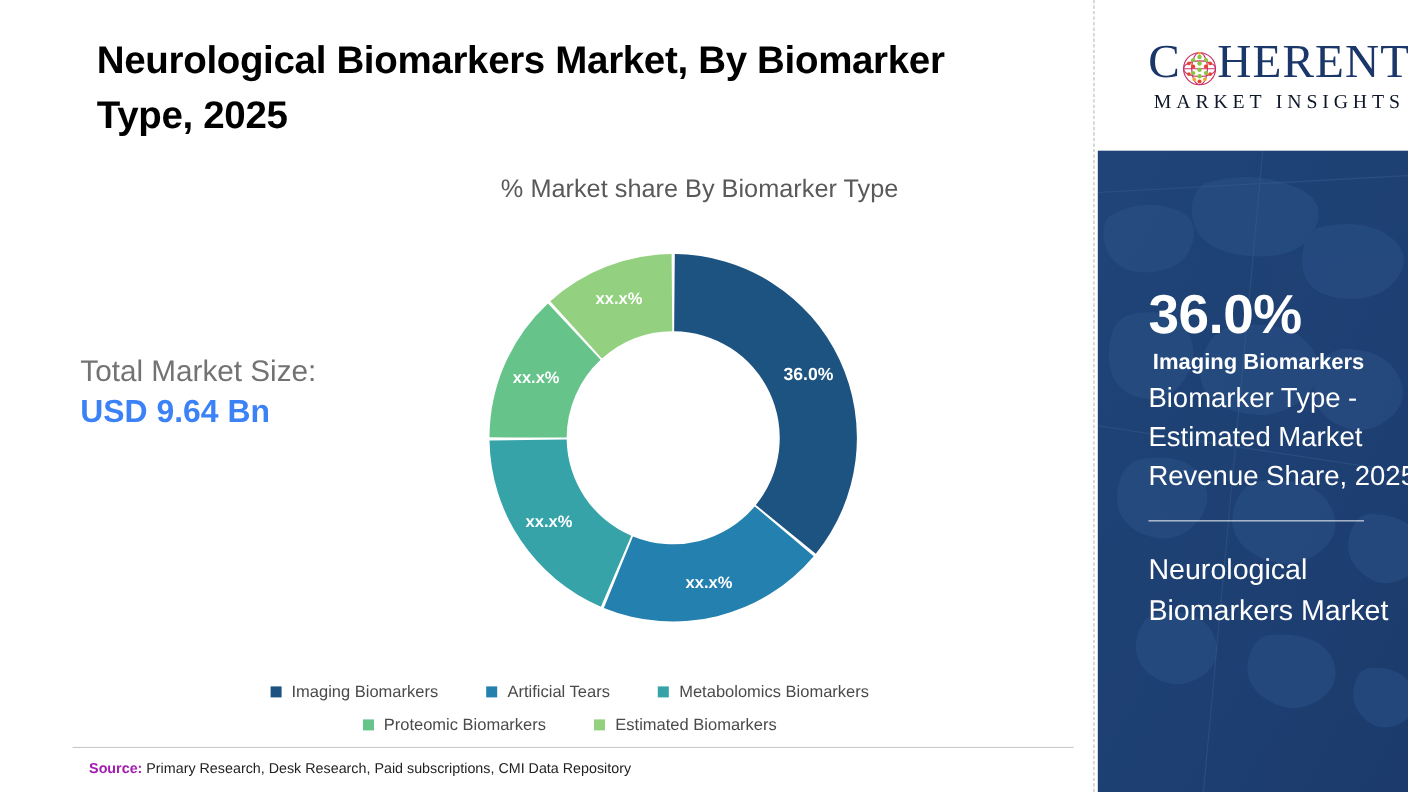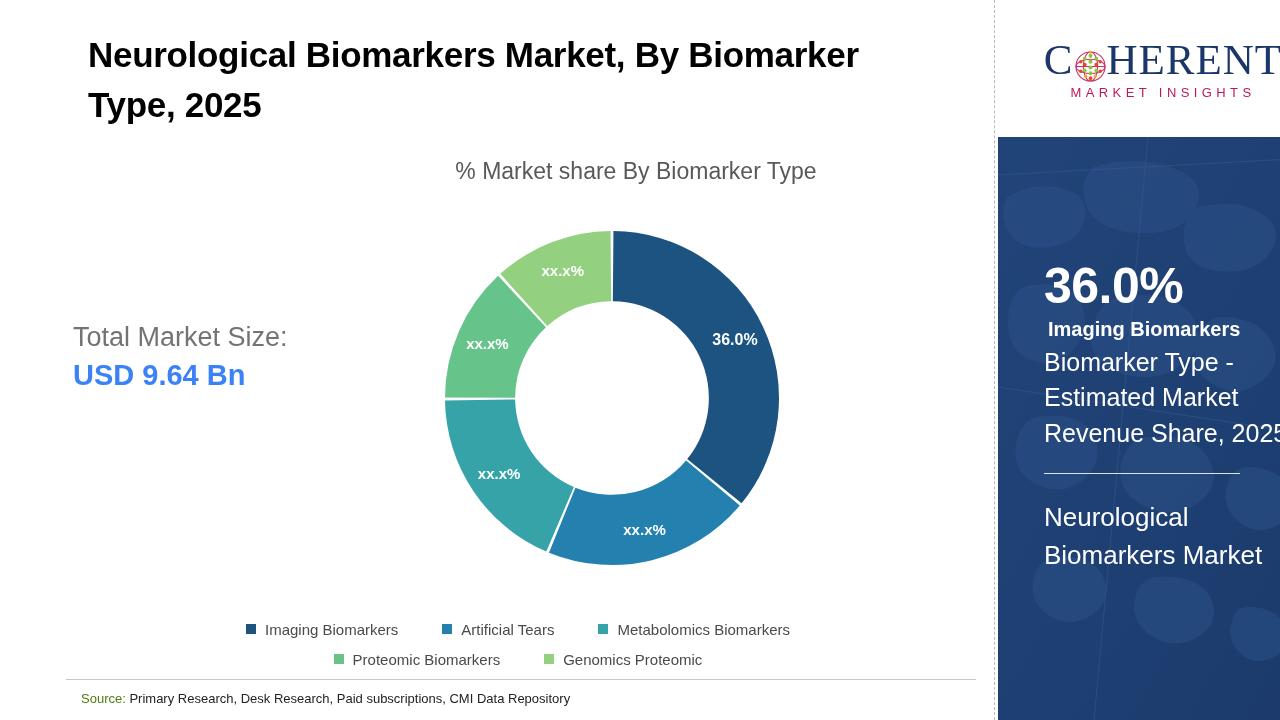--- a/index.html
+++ b/index.html
@@ -133,22 +133,22 @@
   }
   #source-line {
     position: absolute;
     left: 33px;
     top: 691px;
     font-size: 13px;
     color: #222222;
     white-space: nowrap;
   }
   #source-label {
-    font-weight: normal;
-    color: #4d7c0f;
+    font-weight: bold;
+    color: #a21caf;
   }
 
   
   #vertical-separator {
     position: absolute;
     left: 946px;
     top: 0;
     width: 0;
     height: 720px;
     border-left: 1px dashed #b9b9b9;
@@ -187,23 +187,23 @@
   #logo-globe {
     display: inline-block;
     width: 31px;
     height: 31px;
     margin: 0 1px;
     position: relative;
     top: 2px;
   }
   #logo-subtext {
     margin-top: 4px;
-    font-family: Liberation Sans, sans-serif;
-    font-size: 13px;
-    color: #be185d;
+    font-family: Liberation Serif, serif;
+    font-size: 18px;
+    color: #0f172a;
     letter-spacing: 4.4px;
   }
 
   #info-area {
     position: absolute;
     left: 0;
     top: 137px;
     width: 330px;
     height: 583px;
     background: #1e3f72;
@@ -306,21 +306,21 @@
             <span class="legend-text">Metabolomics Biomarkers</span>
           </div>
         </div>
       <div class="legend-row" id="legend-row-2">
           <div class="legend-item">
             <span class="legend-swatch" style="background: rgb(102, 196, 139);"></span>
             <span class="legend-text">Proteomic Biomarkers</span>
           </div>
           <div class="legend-item">
             <span class="legend-swatch" style="background: rgb(147, 209, 129);"></span>
-            <span class="legend-text">Genomics Proteomic</span>
+            <span class="legend-text">Estimated Biomarkers</span>
           </div>
         </div>
     </div>
 
     <div id="source-divider"></div>
     <div id="source-line">
       <span id="source-label">Source:</span><span id="source-text"> Primary Research, Desk Research, Paid subscriptions, CMI Data Repository</span>
     </div>
   </div>
 

